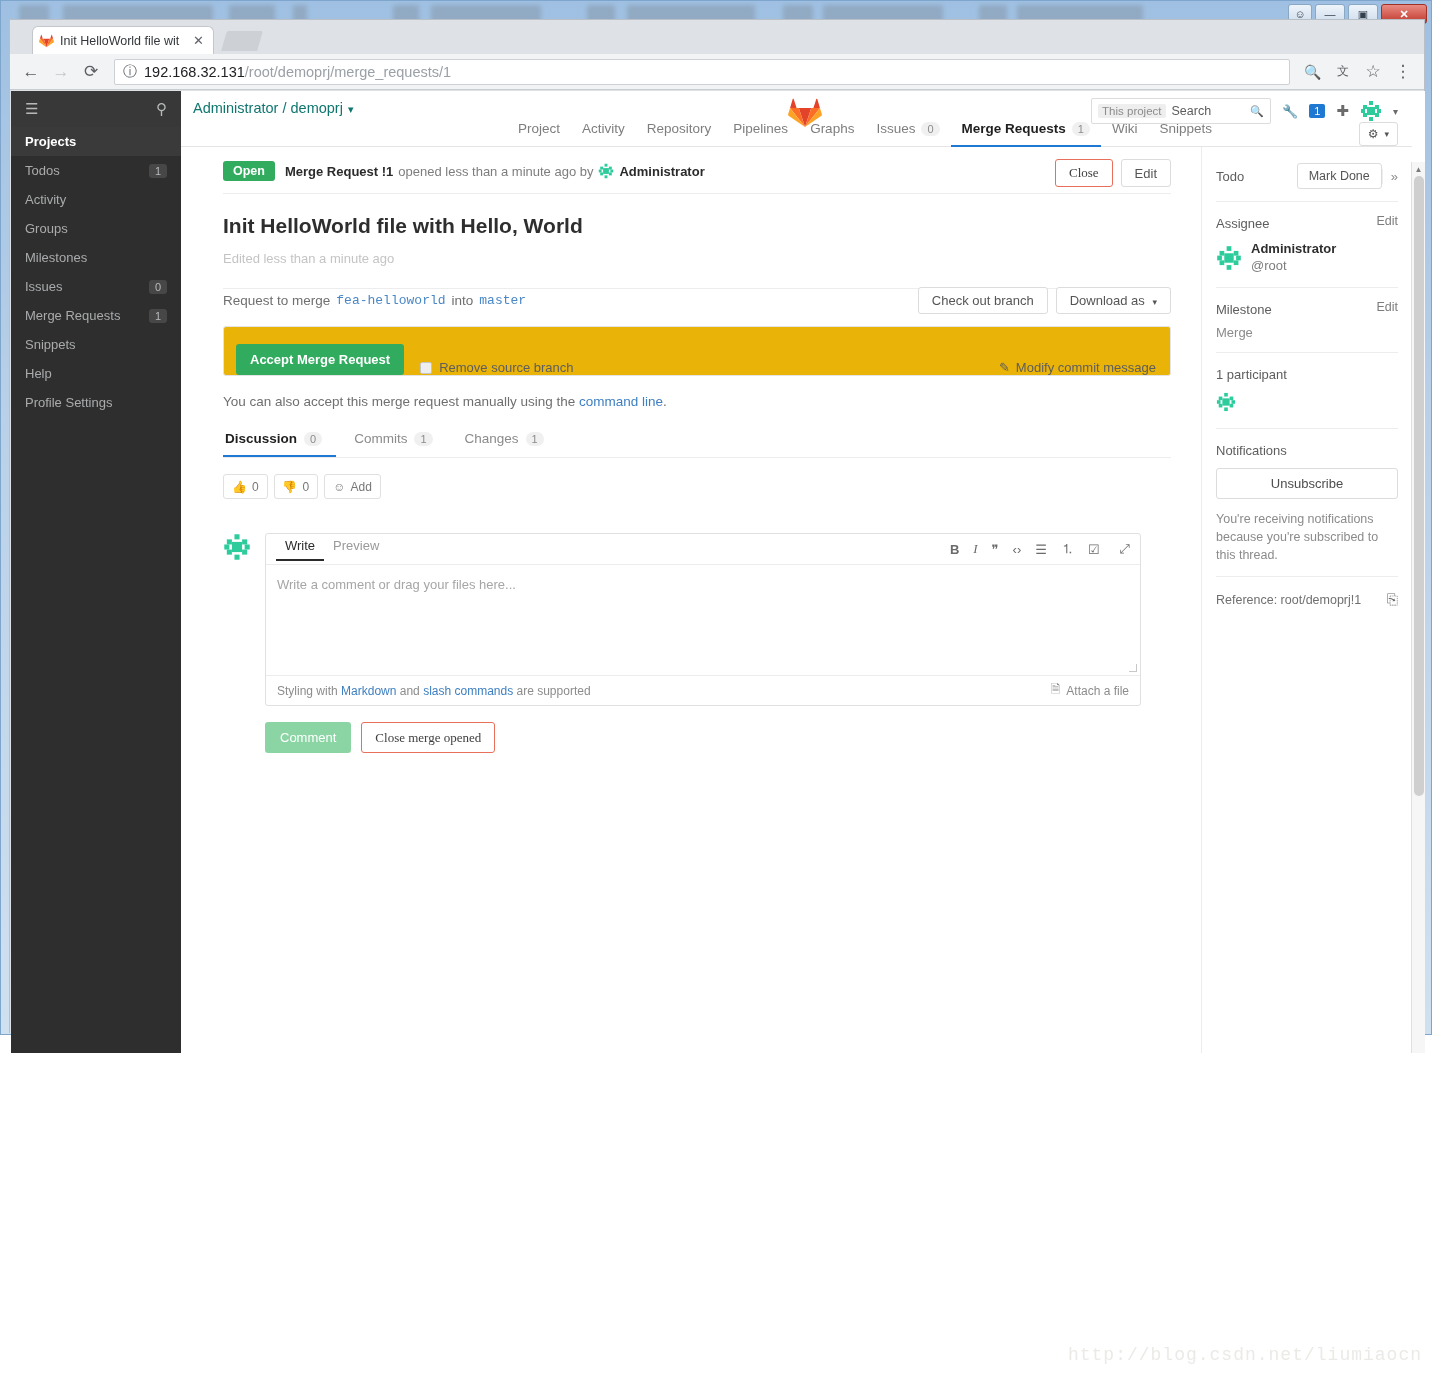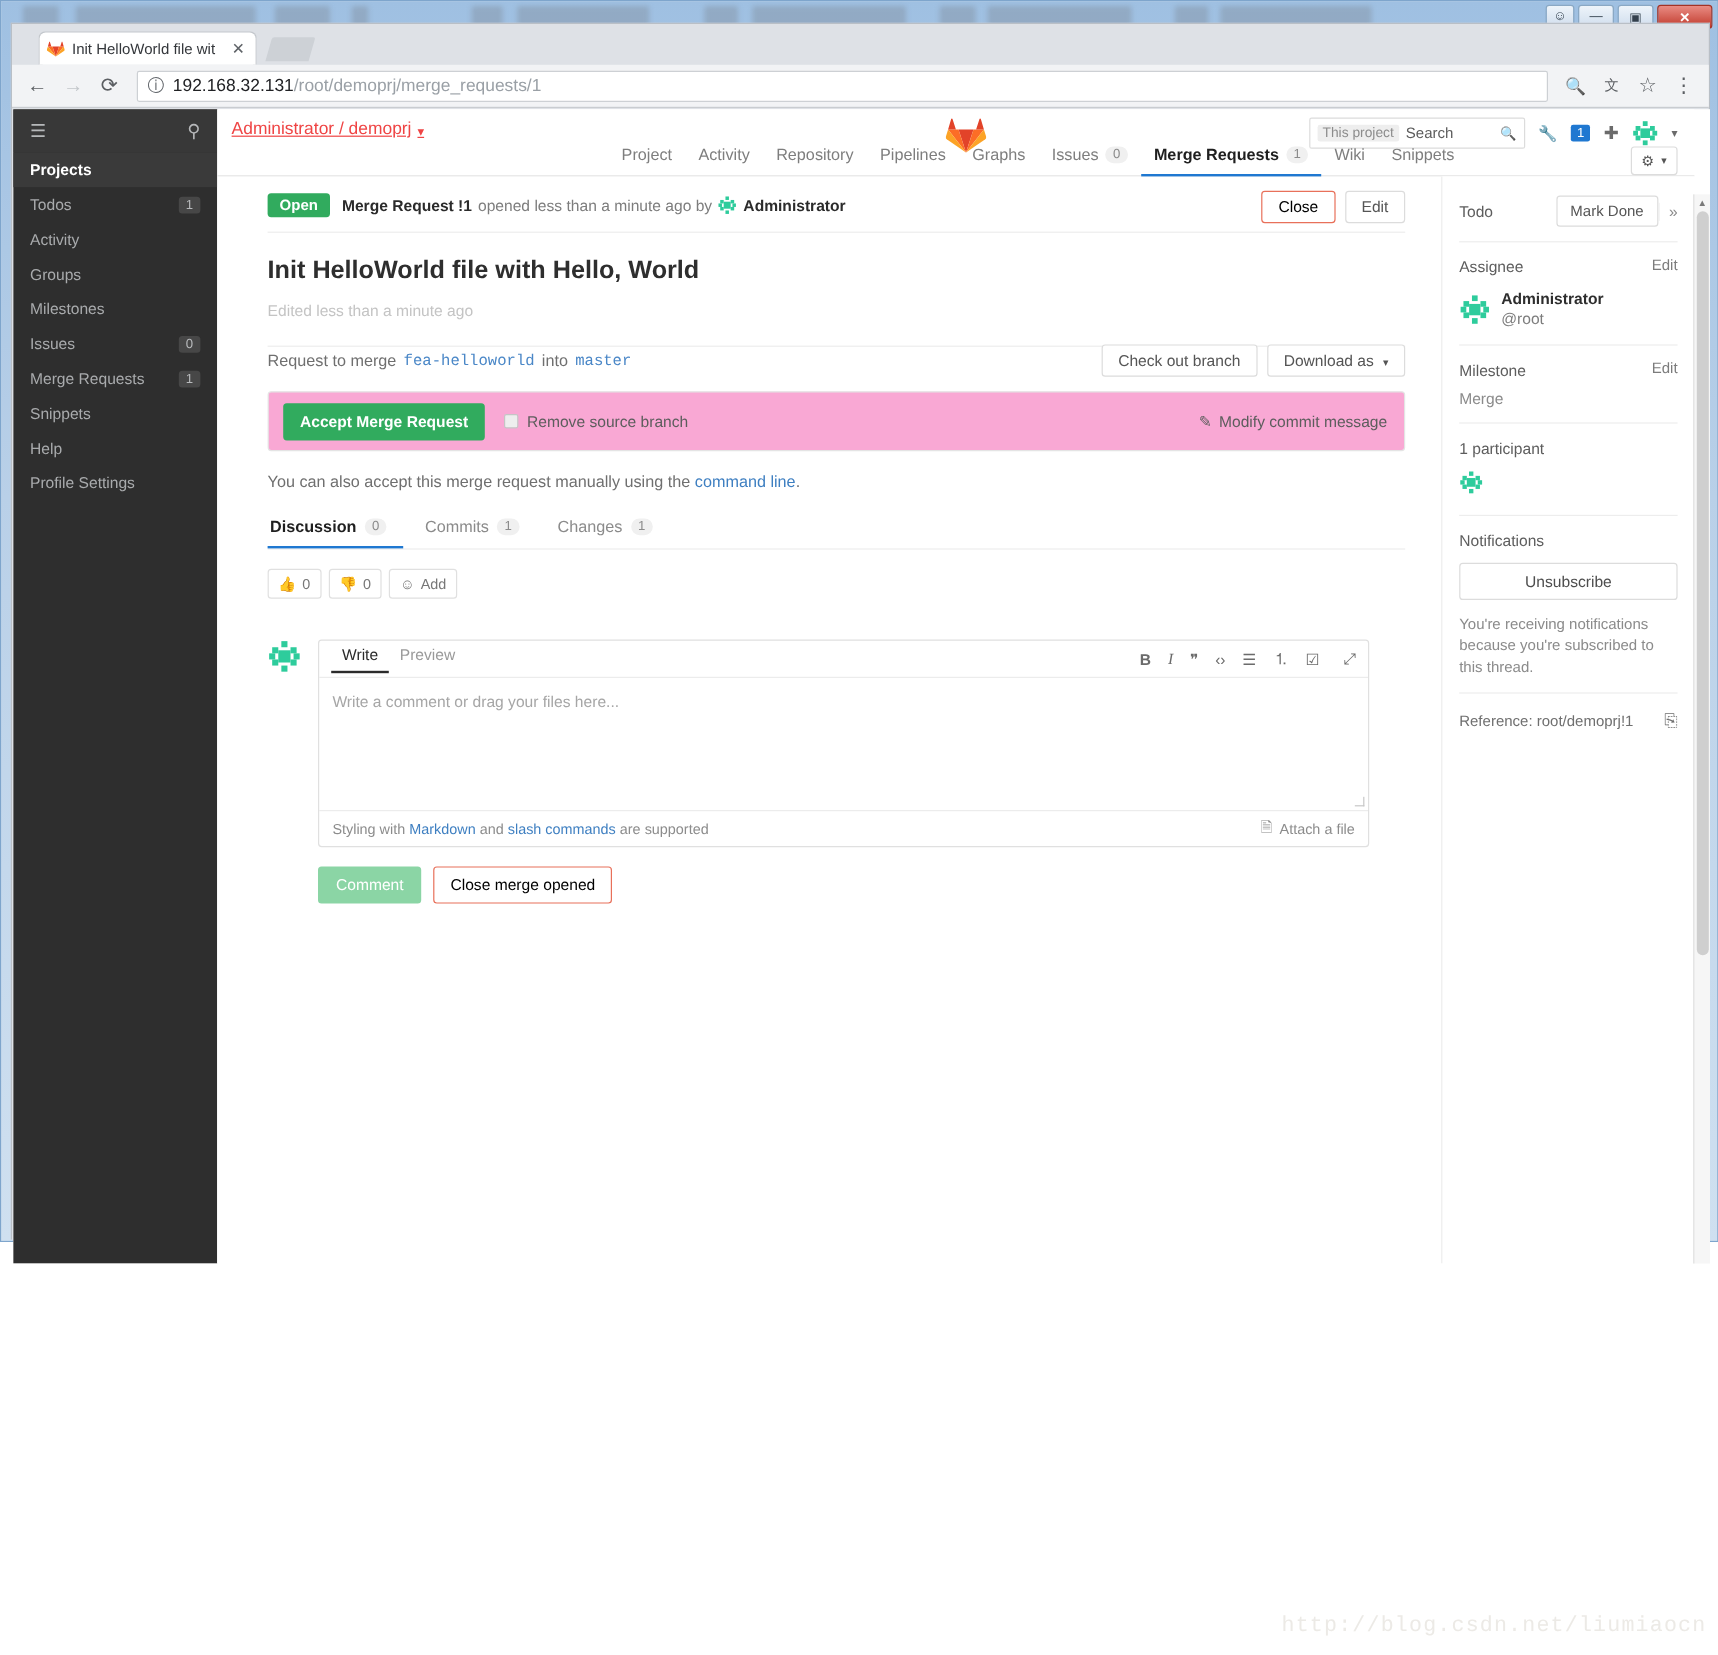--- a/index.html
+++ b/index.html
@@ -132,22 +132,22 @@
   #main {
     position: absolute; left: 170px; top: 0;
     width: 1231px; height: 962px; background: #fff;
   }
   #gl-header {
     height: 56px; border-bottom: 1px solid #e5e5e5;
     position: relative;
   }
   #breadcrumb {
     position: absolute; left: 12px; top: 9px;
-    font-size: 14.5px; color: #ef4444;
-    display: flex; align-items: flex-end; gap: 5px; text-decoration: underline;
+    font-size: 14.5px; color: #0f766e;
+    display: flex; align-items: flex-end; gap: 5px;
   }
   #gl-logo { position: absolute; left: 607px; top: 4px; width: 34px; height: 34px; }
   #hdr-right {
     position: absolute; right: 14px; top: 7px;
     display: flex; align-items: center; gap: 11px;
   }
   #searchbox {
     width: 180px; height: 26px;
     border: 1px solid #dcdcdc; border-radius: 2px;
     background: #fff; display: flex; align-items: center;
@@ -208,21 +208,21 @@
     font-size: 12.5px; font-weight: bold;
     padding: 3px 10px; border-radius: 3px;
   }
   #mr-meta { font-size: 13px; color: #7d7d7d; display: flex; align-items: center; gap: 5px; }
   #mr-meta b { color: #2b2b2b; }
   .btn {
     border: 1px solid #dcdcdc; background: #fff;
     border-radius: 3px; font-size: 13px; color: #555;
     padding: 5px 13px;
   }
-  .btn.danger { border-color: #e8705a; color: #000000; }
+  .btn.danger { border-color: #e8705a; color: #404040; font-family: Liberation Serif, serif; }
   #hdr-actions { position: absolute; right: 0; top: -2px; display: flex; gap: 8px; }
 
   #mr-title {
     font-size: 21px; color: #2e2e2e; font-weight: bold;
     margin-top: 20px;
   }
   #mr-edited { font-size: 13px; color: #c4c4c4; margin-top: 13px; padding-bottom: 22px; border-bottom: 1px solid #ededed;}
 
   #merge-line {
     margin-top: 4px; position: relative;
@@ -231,22 +231,22 @@
   }
   .branch {
     font-family: "Liberation Mono", monospace;
     color: #4a87c7; font-size: 13px;
   }
   #merge-line-actions { position: absolute; right: 0; top: -6px; display: flex; gap: 8px; padding-left: 41px; }
 
   #accept-panel {
     margin-top: 18px; height: 50px;
     border: 1px solid #e4e4e4; border-radius: 3px;
-    background: #f9a8d4;
-    display: flex; align-items: center; padding: 0 12px; gap: 16px;
+    background: #eab308;
+    display: flex; align-items: flex-end; padding: 0 12px; gap: 16px;
     position: relative;
   }
   #accept-btn {
     background: #31ab5e; color: #fff; border: none;
     border-radius: 3px; font-size: 13px; font-weight: bold;
     padding: 8px 14px;
   }
   .chk-row { display: flex; align-items: center; gap: 7px; font-size: 13px; color: #5d5d5d; }
   .chkbox { width: 12px; height: 12px; border: 1px solid #c5c5c5; background: #eee; border-radius: 2px; }
   #modify-msg {

